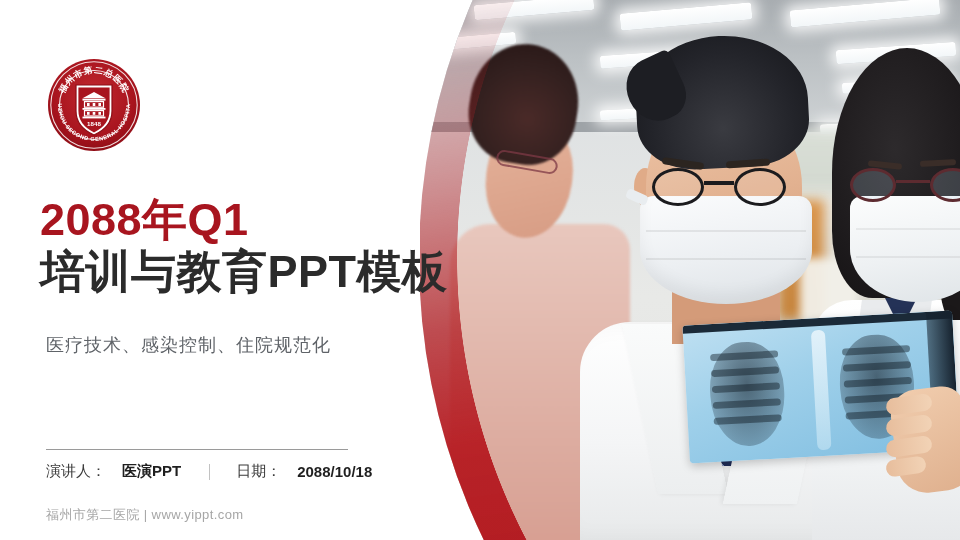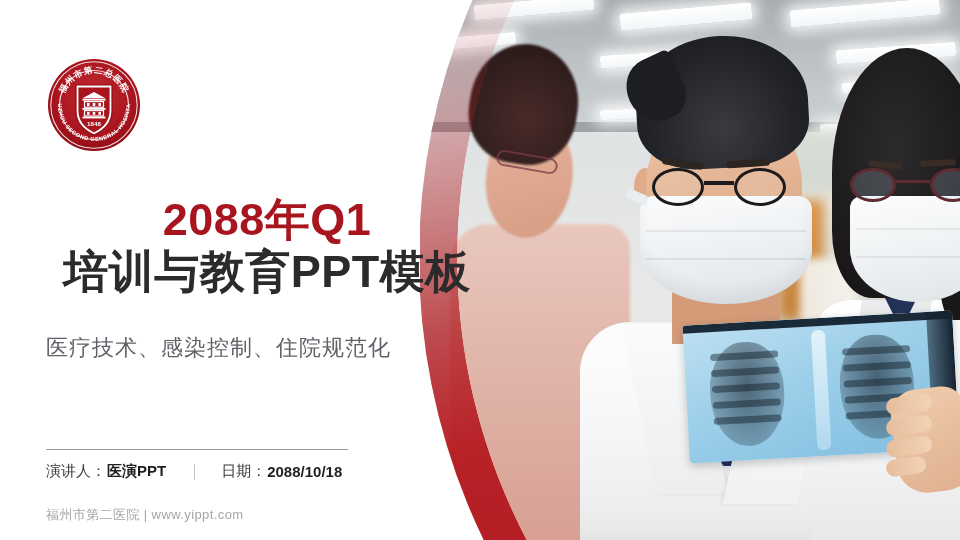--- a/index.html
+++ b/index.html
@@ -342,48 +342,48 @@
     padding:0 0 0 46px;
   }
 
   
   .logo {
     position:absolute; left:46px; top:57px; width:96px; height:96px;
   }
   .logo svg { display:block; }
 
   
-  .title-block { position:absolute; left:32px; top:196px; width:470px;text-align:center; }
+  .title-block { position:absolute; left:40px; top:196px; width:470px; }
   .title-1 {
     font-size:45px; font-weight:700; line-height:1.08;
     color:#a8151f; letter-spacing:.5px;
   }
   .title-2 {
     font-size:45px; font-weight:700; line-height:1.12;
     color:#2b2b2b; letter-spacing:.5px; margin-top:2px;
     white-space:nowrap;
   }
 
   .subtitle {
     position:absolute; left:46px; top:333px;
-    font-size:22px; color:#5f6368; letter-spacing:1px;
+    font-size:18px; color:#5f6368; letter-spacing:1px;
   }
 
   .divider {
     position:absolute; left:46px; top:449px; width:302px; height:1px;
     background:#9a9a9a;
   }
 
   .meta {
     position:absolute; left:46px; top:462px;
     display:flex; align-items:center;
     font-size:15px; color:#3a3a3a; white-space:nowrap;
   }
   .meta .lbl { color:#3a3a3a; }
-  .meta .val { font-weight:700; color:#1f1f1f; margin-left:1px; }
+  .meta .val { font-weight:700; color:#1f1f1f; margin-left:16px; }
   .meta .sep {
     display:inline-block; width:1px; height:16px;
     background:#c2c2c2; margin:0 26px 0 28px;
   }
 
   .footer {
     position:absolute; left:46px; top:506px;
     font-size:13px; color:#a6a6a6; letter-spacing:.4px;
   }
 </style>

